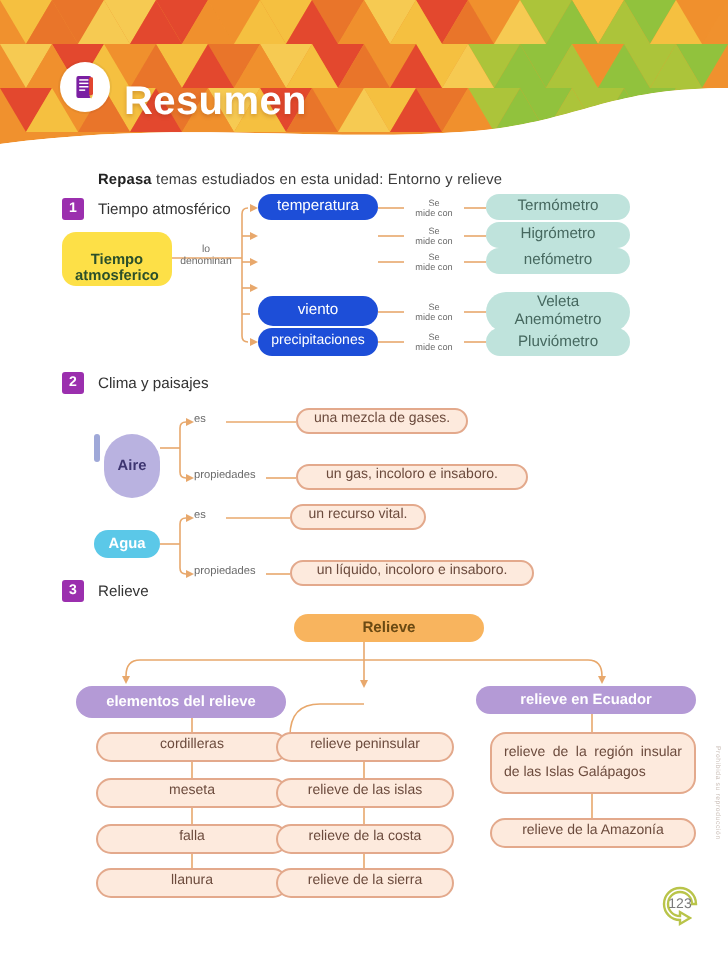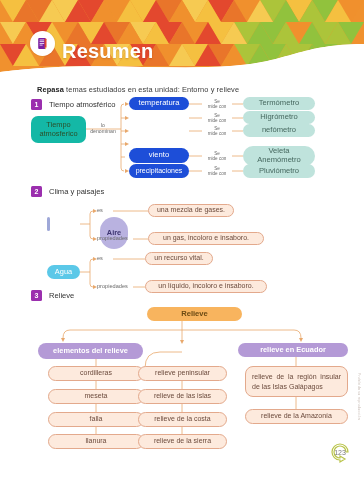--- a/index.html
+++ b/index.html
@@ -33,21 +33,21 @@
   }
   .header-title{
     color:#ffffff;font-size:20px;font-weight:bold;
     letter-spacing:.2px;
     text-shadow:0 1px 2px rgba(120,40,0,.28);
     margin-top:16px;
   }
 
   
   .intro{
-    position:absolute;left:37px;top:85px;
+    position:absolute;left:49px;top:85px;
     font-size:7.4px;color:#3b3b3b;letter-spacing:.1px;
   }
   .intro b{color:#222;}
 
   
   .sec-head{position:absolute;display:flex;align-items:center;gap:7px;}
   .sec-num{
     width:11px;height:11px;border-radius:1.5px;
     background:#9b2fae;color:#fff;
     font-size:7px;font-weight:bold;
@@ -58,42 +58,43 @@
   
   .node{
     position:absolute;box-sizing:border-box;
     border-radius:20px;
     display:flex;align-items:center;justify-content:center;
     text-align:center;line-height:1.15;
   }
 
   
   .n-green{
-    background:#14b8a6;color:#2b4f2a;font-weight:normal;font-size:7.4px;
+    background:#fde047;color:#2b4f2a;font-weight:bold;font-size:7.4px;
     border-radius:7px;
+    justify-content:flex-end;
   }
   
   .n-teal{
     background:#1d4ed8;color:#ffffff;font-size:7.6px;
   }
   
   .n-teal-light{
     background:#bfe3dc;color:#46685f;font-size:7.6px;
   }
   
   .n-purple{
     background:#b49ad6;color:#ffffff;font-size:7.4px;font-weight:bold;
   }
   
   .n-lav{
     background:#b9b2e0;color:#3d3570;font-size:7.4px;font-weight:bold;
   }
   
   .n-cyan{
-    background:#5bc8e8;color:#ffffff;font-size:7.4px;font-weight:normal;
+    background:#5bc8e8;color:#ffffff;font-size:7.4px;font-weight:bold;
   }
   
   .n-orange{
     background:#f8b45e;color:#6b4a13;font-size:7.6px;font-weight:bold;
   }
   
   .n-peach{
     background:#fdeadd;border:1px solid #e3a98c;color:#6b4a3c;font-size:7px;
   }
   .n-peach.tall{line-height:1.35;}
@@ -377,21 +378,21 @@
     <span>Veleta</span>
     <span>Anemómetro</span>
   </div>
 
   <div class="sec-head" style="left:31px;top:186px;">
     <span class="sec-num">2</span>
     <span class="sec-label">Clima y paisajes</span>
   </div>
 
   <div style="position:absolute;left:47px;top:217px;width:3px;height:14px;background:#9fa8d8;border-radius:2px;"></div>
-  <div class="node n-lav" style="left:52px;top:217px;width:28px;height:32px;margin-left:48px;">Aire</div>
+  <div class="node n-lav" style="left:52px;top:217px;width:28px;height:32px;">Aire</div>
   <div style="position:absolute;left:97px;top:207px;font-size:5.6px;color:#6a6a6a;">es</div>
   <div style="position:absolute;left:97px;top:235px;font-size:5.6px;color:#6a6a6a;">propiedades</div>
   <div class="node n-peach" style="left:148px;top:204px;width:86px;height:13px;">una mezcla de gases.</div>
   <div class="node n-peach" style="left:148px;top:232px;width:116px;height:13px;">un gas, incoloro e insaboro.</div>
 
   <div class="node n-cyan" style="left:47px;top:265px;width:33px;height:14px;">Agua</div>
   <div style="position:absolute;left:97px;top:255px;font-size:5.6px;color:#6a6a6a;">es</div>
   <div style="position:absolute;left:97px;top:283px;font-size:5.6px;color:#6a6a6a;">propiedades</div>
   <div class="node n-peach" style="left:145px;top:252px;width:68px;height:13px;">un recurso vital.</div>
   <div class="node n-peach" style="left:145px;top:280px;width:122px;height:13px;">un líquido, incoloro e insaboro.</div>

